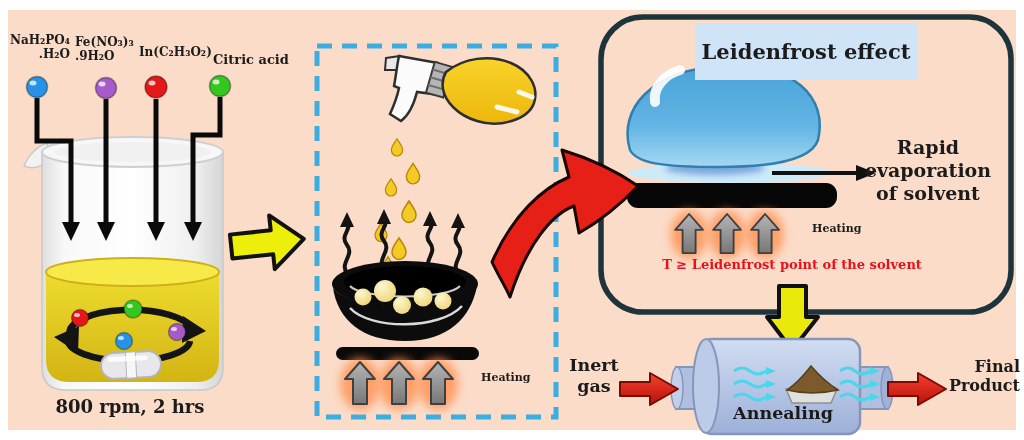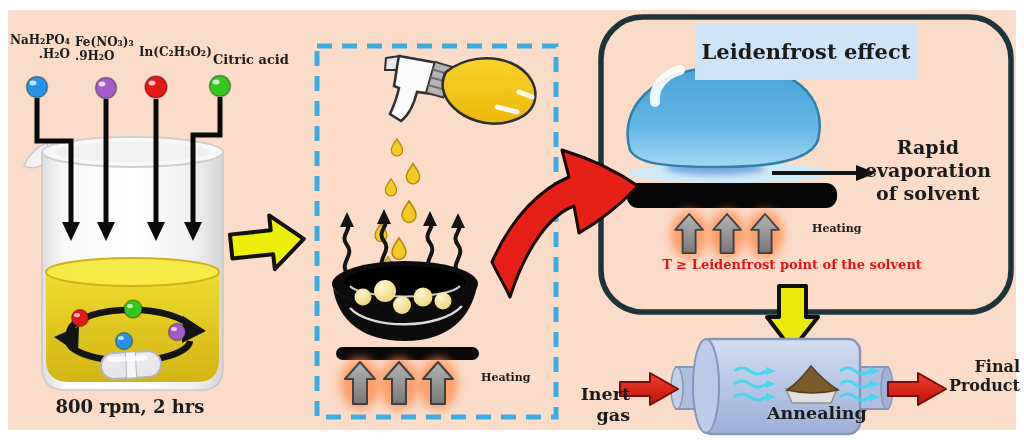--- a/index.html
+++ b/index.html
@@ -14,22 +14,22 @@
     position:absolute;font-weight:700;color:#1b1b1b;
     white-space:pre-line;line-height:1.2;z-index:5;
   }
   .chem{font-size:12px;}
   .caption{font-size:18px;text-align:center;}
   .heatlbl{font-size:11px;text-align:right;}
   .lf-title-wrap{left:601px;top:20px;width:410px;text-align:center;}
   .lf-title-wrap span{background:#cfe4f6;padding:16px 7px;font-size:21px;}
   .evap{left:842px;top:136px;width:172px;text-align:center;font-size:19px;}
   .cond{left:592px;top:257px;width:400px;text-align:center;font-size:13px;color:#e4131b;}
-  .inert{left:558px;top:355px;width:72px;text-align:right;font-size:17.5px;margin-top:29px;}
-  .anneal{left:767px;top:403px;width:110px;font-size:17.5px;}
+  .inert{left:558px;top:355px;width:72px;text-align:center;font-size:17.5px;}
+  .anneal{left:728px;top:403px;width:110px;text-align:center;font-size:17.5px;}
   .final{left:928px;top:357px;width:92px;text-align:right;font-size:16px;}
 </style>
 </head>
 <body>
 
 <div class="stage"></div>
 
 <svg class="art" width="1024" height="440" viewBox="0 0 1024 440">
   <defs>
     <linearGradient id="beakerGrad" x1="0" y1="0" x2="1" y2="0">

